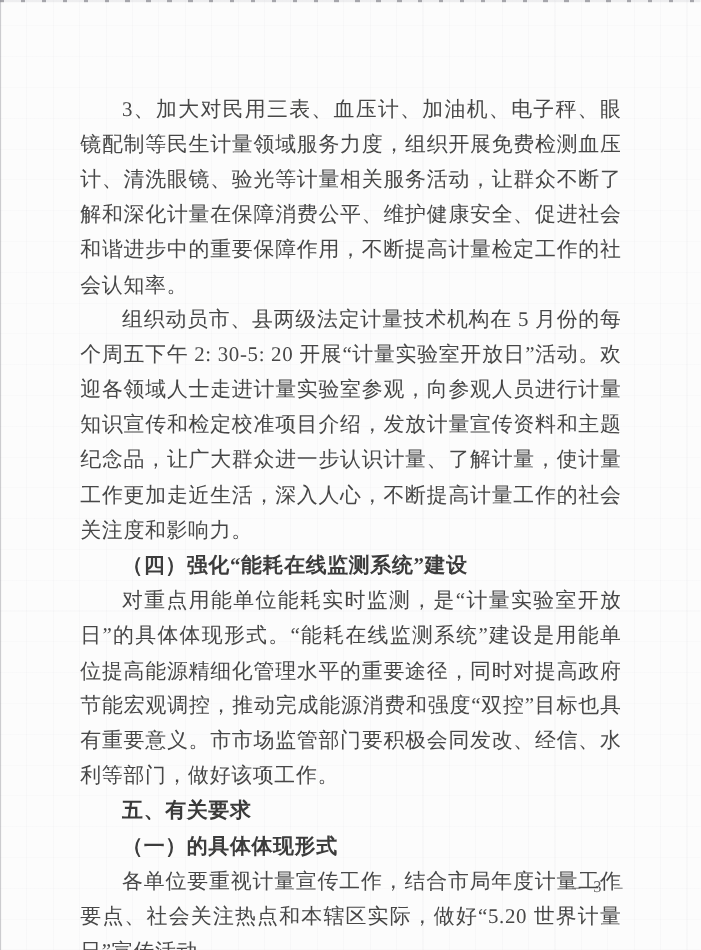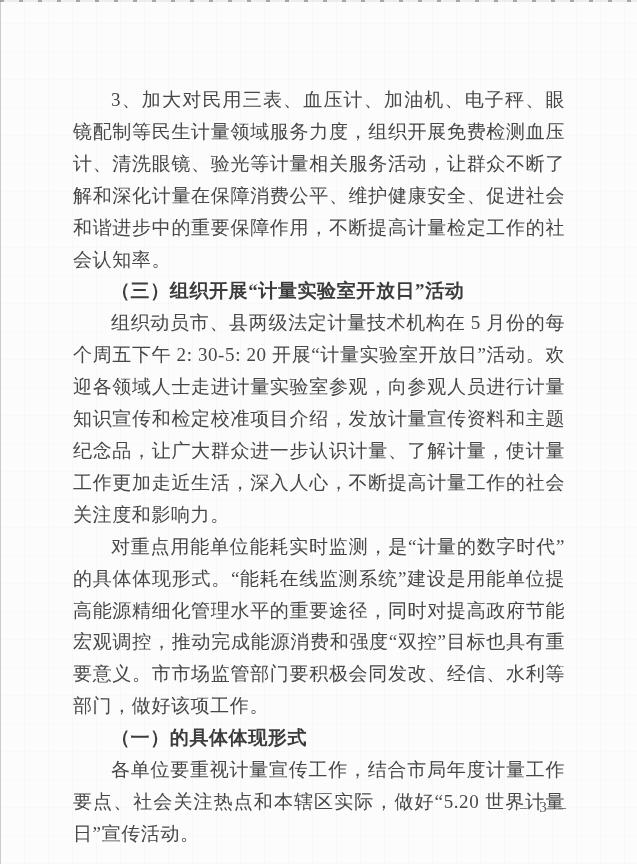--- a/index.html
+++ b/index.html
@@ -65,21 +65,22 @@
 </style>
 </head>
 <body>
 
 <div class="scan-texture"></div>
 <div class="scan-edge-top"></div>
 <div class="scan-edge-left"></div>
 
 <div class="content">
   <p class="blk-body">3、加大对民用三表、血压计、加油机、电子秤、眼镜配制等民生计量领域服务力度，组织开展免费检测血压计、清洗眼镜、验光等计量相关服务活动，让群众不断了解和深化计量在保障消费公平、维护健康安全、促进社会和谐进步中的重要保障作用，不断提高计量检定工作的社会认知率。</p>
-  <p class="blk-heading2">（三）组织开展“计量实验室开放日”活动</p>
   <p class="blk-body">组织动员市、县两级法定计量技术机构在 5 月份的每个周五下午 2: 30-5: 20 开展“计量实验室开放日”活动。欢迎各领域人士走进计量实验室参观，向参观人员进行计量知识宣传和检定校准项目介绍，发放计量宣传资料和主题纪念品，让广大群众进一步认识计量、了解计量，使计量工作更加走近生活，深入人心，不断提高计量工作的社会关注度和影响力。</p>
-  <p class="blk-body">对重点用能单位能耗实时监测，是“计量的数字时代”的具体体现形式。“能耗在线监测系统”建设是用能单位提高能源精细化管理水平的重要途径，同时对提高政府节能宏观调控，推动完成能源消费和强度“双控”目标也具有重要意义。市市场监管部门要积极会同发改、经信、水利等部门，做好该项工作。</p>
+  <p class="blk-heading2">（四）强化“能耗在线监测系统”建设</p>
+  <p class="blk-body">对重点用能单位能耗实时监测，是“计量实验室开放日”的具体体现形式。“能耗在线监测系统”建设是用能单位提高能源精细化管理水平的重要途径，同时对提高政府节能宏观调控，推动完成能源消费和强度“双控”目标也具有重要意义。市市场监管部门要积极会同发改、经信、水利等部门，做好该项工作。</p>
+  <p class="blk-heading1">五、有关要求</p>
   <p class="blk-heading2">（一）的具体体现形式</p>
   <p class="blk-body">各单位要重视计量宣传工作，结合市局年度计量工作要点、社会关注热点和本辖区实际，做好“5.20 世界计量日”宣传活动。</p>
 
 </div>
 
 <div class="page-num">– 3 –</div>
 
 </body></html>

